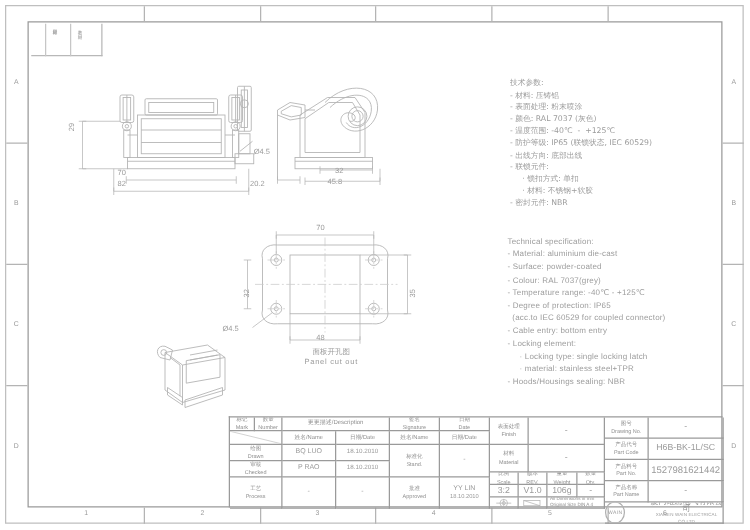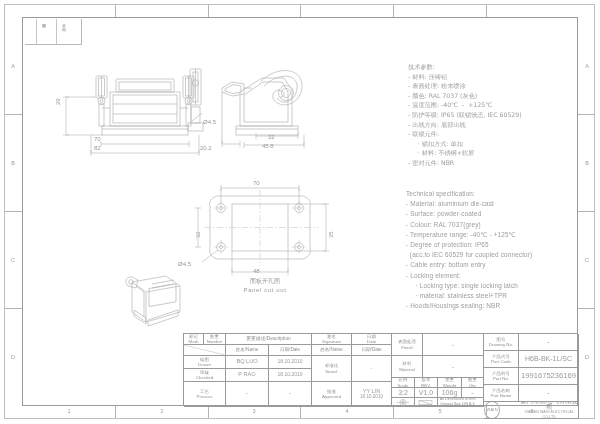--- a/index.html
+++ b/index.html
@@ -520,21 +520,21 @@
     </div>
     <div class="tbc" style="left:335px;top:17px;width:60px;height:17px;">
       <span class="val">H6B-BK-1L/SC</span>
     </div>
 
     <div class="tbc" style="left:300px;top:34px;width:35px;height:17px;">
       <span class="l1">产品料号</span>
       <span class="l2">Part No.</span>
     </div>
     <div class="tbc" style="left:335px;top:34px;width:60px;height:17px;">
-      <span class="val" style="font-size:7.6px;">1991675236169</span>
+      <span class="val" style="font-size:7.6px;">1527981621442</span>
     </div>
 
     <div class="tbc" style="left:300px;top:51px;width:35px;height:17px;">
       <span class="l1">产品名称</span>
       <span class="l2">Part Name</span>
     </div>
     <div class="tbc" style="left:335px;top:51px;width:60px;height:17px;">
       <span class="val">-</span>
     </div>
 

